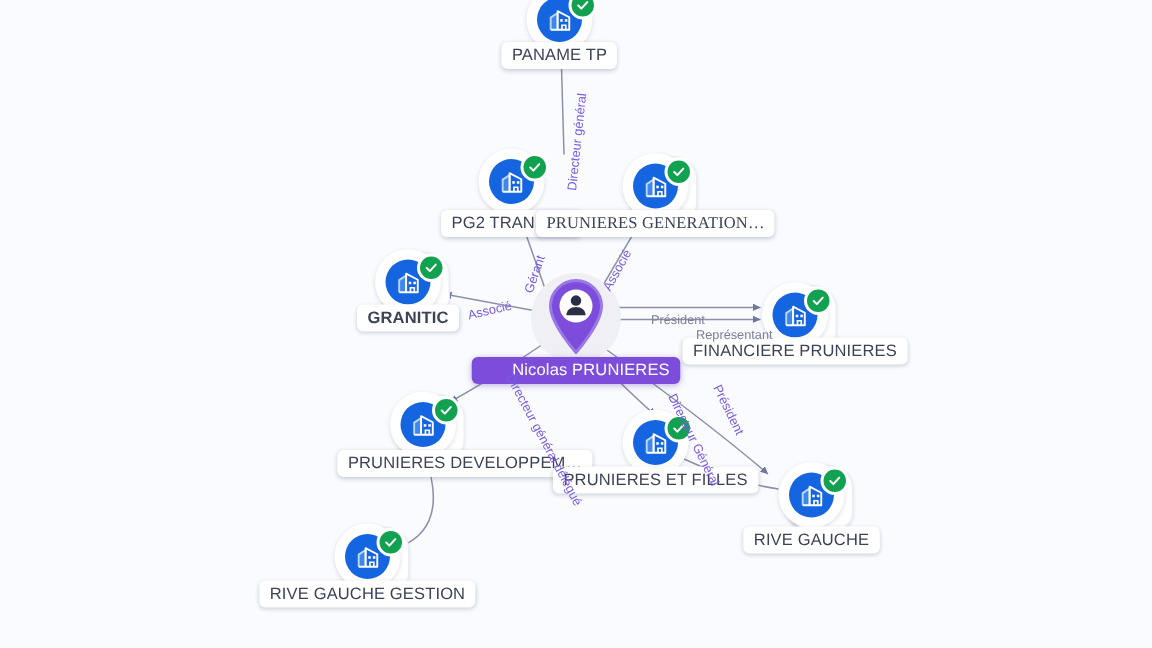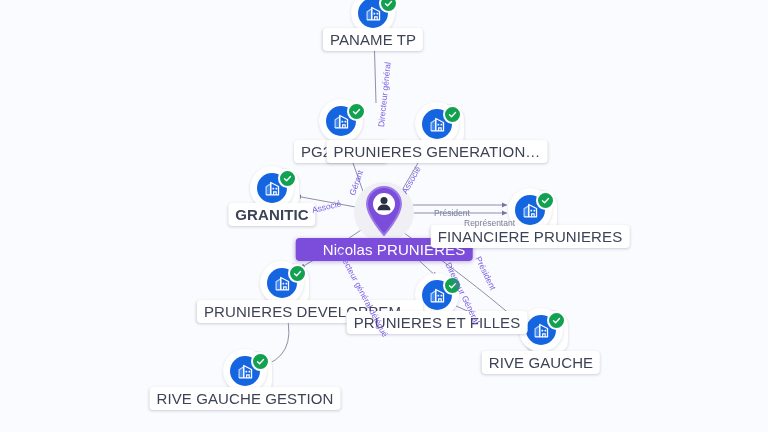--- a/index.html
+++ b/index.html
@@ -43,21 +43,21 @@
   .pin-glow{
     position:absolute;left:-30px;top:-30px;width:60px;height:60px;border-radius:50%;
     background:#f0f0f4;
   }
   .pin{position:absolute;left:-20px;top:-26px;}
 
   
   .chip{
     position:absolute;transform:translateX(-50%);
     background:#ffffff;color:#3d4356;
-    font-size:15px;letter-spacing:.1px;white-space:nowrap;
+    font-size:11px;letter-spacing:.1px;white-space:nowrap;
     padding:3px 7px;border-radius:4px;
     box-shadow:0 1px 3px rgba(40,50,90,.22);
   }
   .chip.person{
     background:#7c4ddb;color:#ffffff;
     box-shadow:0 1px 4px rgba(80,40,170,.35);
   }
 
   
   .elabel{
@@ -286,21 +286,21 @@
             <path d="M4 12.5l5.5 5.5L20 6.5" stroke="#ffffff" stroke-width="3.6" stroke-linecap="round" stroke-linejoin="round"></path>
           </svg>
         </div>
       </div>
     </div>
   </div>
 <div id="labels">
     <div class="chip person" style="left: 384px; top: 238px; padding-left: 27px;">Nicolas PRUNIERES</div>
     <div class="chip" style="left: 373px; top: 28px;">PANAME TP</div>
     <div class="chip" style="left: 341px; top: 140px; overflow: hidden; max-width: 80px;">PG2 TRANSITIO…</div>
-    <div class="chip" style="left: 437px; top: 140px;">PRUNIERES GENERATION…</div>
+    <div class="chip" style="left: 437px; top: 140px; font-family: Liberation Serif, serif;">PRUNIERES GENERATION…</div>
     <div class="chip" style="left: 272px; top: 203px; font-weight: bold;">GRANITIC</div>
     <div class="chip" style="left: 530px; top: 225px;">FINANCIERE PRUNIERES</div>
     <div class="chip" style="left: 282px; top: 300px; margin-left: 28px;">PRUNIERES DEVELOPPEM…</div>
     <div class="chip" style="left: 437px; top: 311px; text-align: right;">PRUNIERES ET FILLES</div>
     <div class="chip" style="left: 541px; top: 351px;">RIVE GAUCHE</div>
     <div class="chip" style="left: 245px; top: 387px;">RIVE GAUCHE GESTION</div>
   </div>
 <div id="edgelabels">
     <div class="elabel" style="left: 381px; top: 122px; transform: rotate(-84deg);">Directeur général</div>
     <div class="elabel" style="left: 352px; top: 190px; transform: rotate(-71deg);">Gérant</div>

